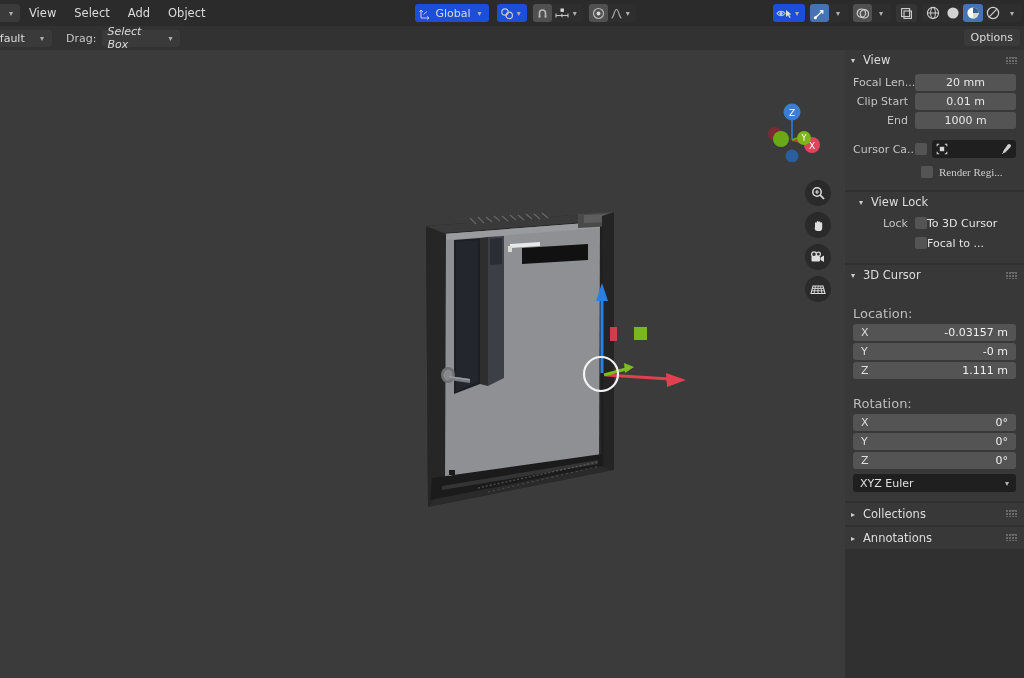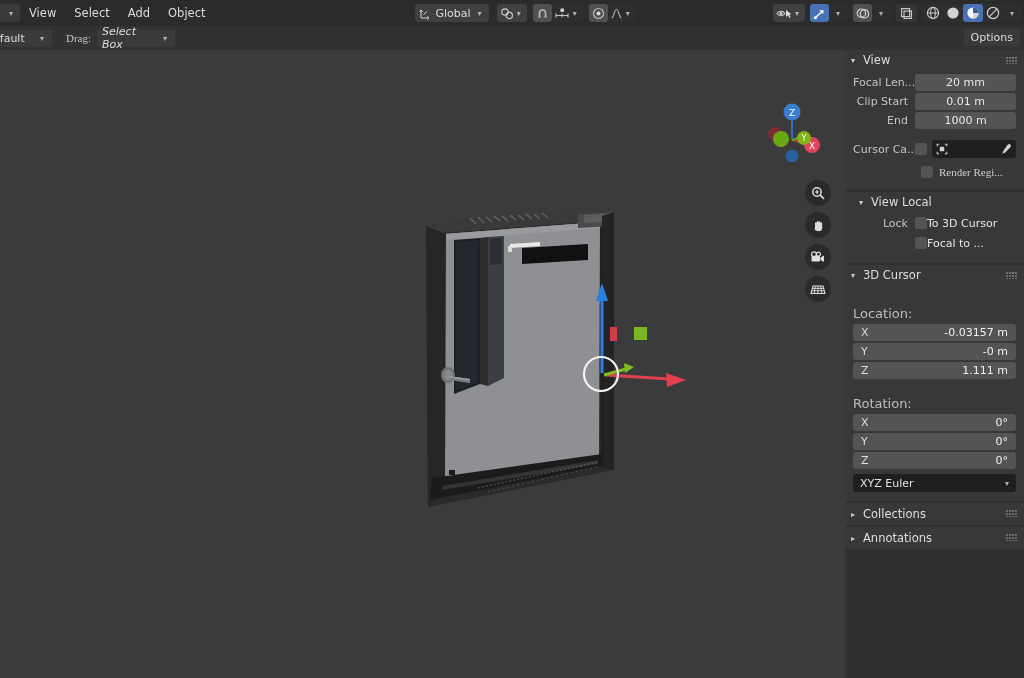--- a/index.html
+++ b/index.html
@@ -35,38 +35,38 @@
     background:#353535; display:flex; align-items:center; justify-content:center;
     padding:0 4px; color:#c8c8c8;
   }
   .tb-btn.flat { background:transparent; }
   .tb-btn.active { background:#4772b3; color:#fff; }
   .tb-btn.on { background:#505050; color:#e8e8e8; }
   .tb-chev { font-size:8px; color:#b0b0b0; padding:0 3px; }
   .tb-label { font-size:11px; color:#dadada; padding:0 4px; }
   .tb-sep { width:8px; }
   .pill {
-    height:18px; background:#404040; border-radius:3px;
+    height:18px; background:#1d4ed8; border-radius:3px;
     display:flex; align-items:center; padding:0 2px;
   }
   .pill.dark { background:#2e2e2e; }
 
   
   .toolbar2 {
     position:absolute; left:0; top:26px; width:1024px; height:24px;
     background:#323232;
     display:flex; align-items:center;
   }
   .tool-dd {
     height:17px; background:#3a3a3a; border-radius:3px;
     display:flex; align-items:center; justify-content:space-between;
     padding:0 5px; color:#dcdcdc; font-size:11px;
   }
   .brush-dd { width:64px; margin-left:-12px; }
-  .drag-label { margin-left:14px; color:#c6c6c6; font-size:11px;font-family:Liberation Serif, serif; }
+  .drag-label { margin-left:14px; color:#c6c6c6; font-size:11px; }
   .selbox-dd { width:78px; margin-left:6px;font-style:italic; }
   .options-btn {
     position:absolute; right:4px; top:3px;
     height:17px; padding:0 7px; background:#3a3a3a; border-radius:3px;
     display:flex; align-items:center; color:#dcdcdc; font-size:11px;
   }
 
   
   .viewport {
     position:absolute; left:0; top:50px; width:845px; height:628px;
@@ -527,21 +527,21 @@
         <div class="cb-row" style="margin-left:68px;margin-top:4px">
           <div class="cbox"></div>
           <span class="cb-text">Render Regi...</span>
         </div>
       </div>
     </div>
 
     <div class="panel">
       <div class="panel-head" style="padding-left:14px">
         <span class="tri">▾</span>
-        <span>View Local</span>
+        <span>View Lock</span>
       </div>
       <div class="panel-body" style="padding-top:2px">
 
         <div class="row" style="height:18px">
           <div class="row-label">Lock</div>
           <div class="cbox"></div>
           <span class="cb-text">To 3D Cursor</span>
         </div>
         <div class="row" style="height:18px">
           <div class="row-label"></div>

